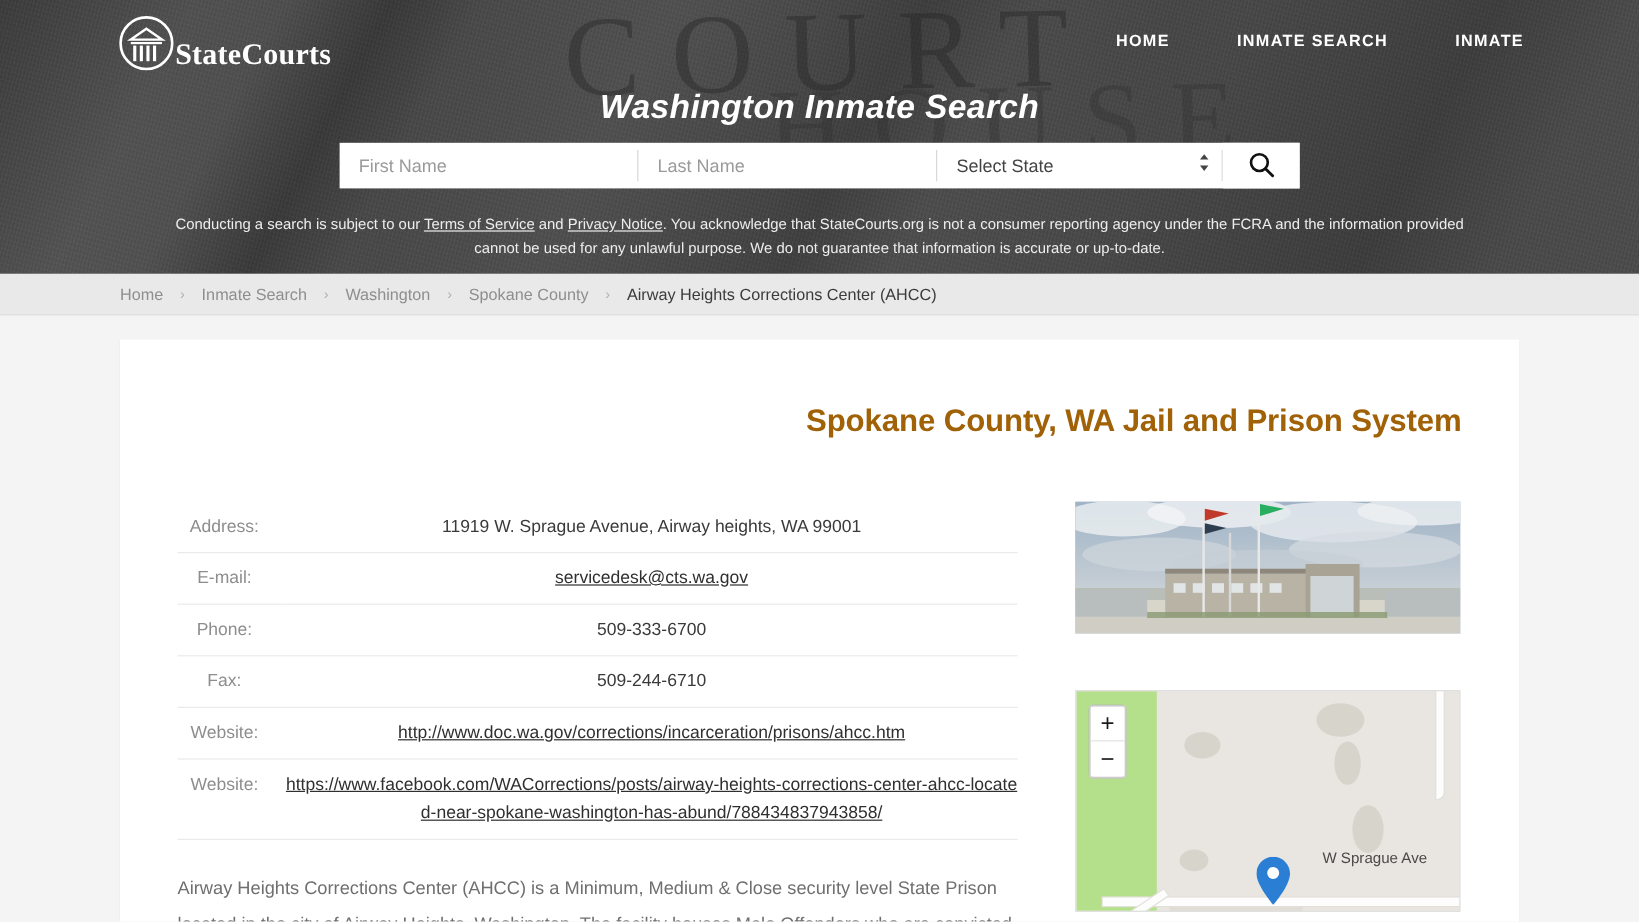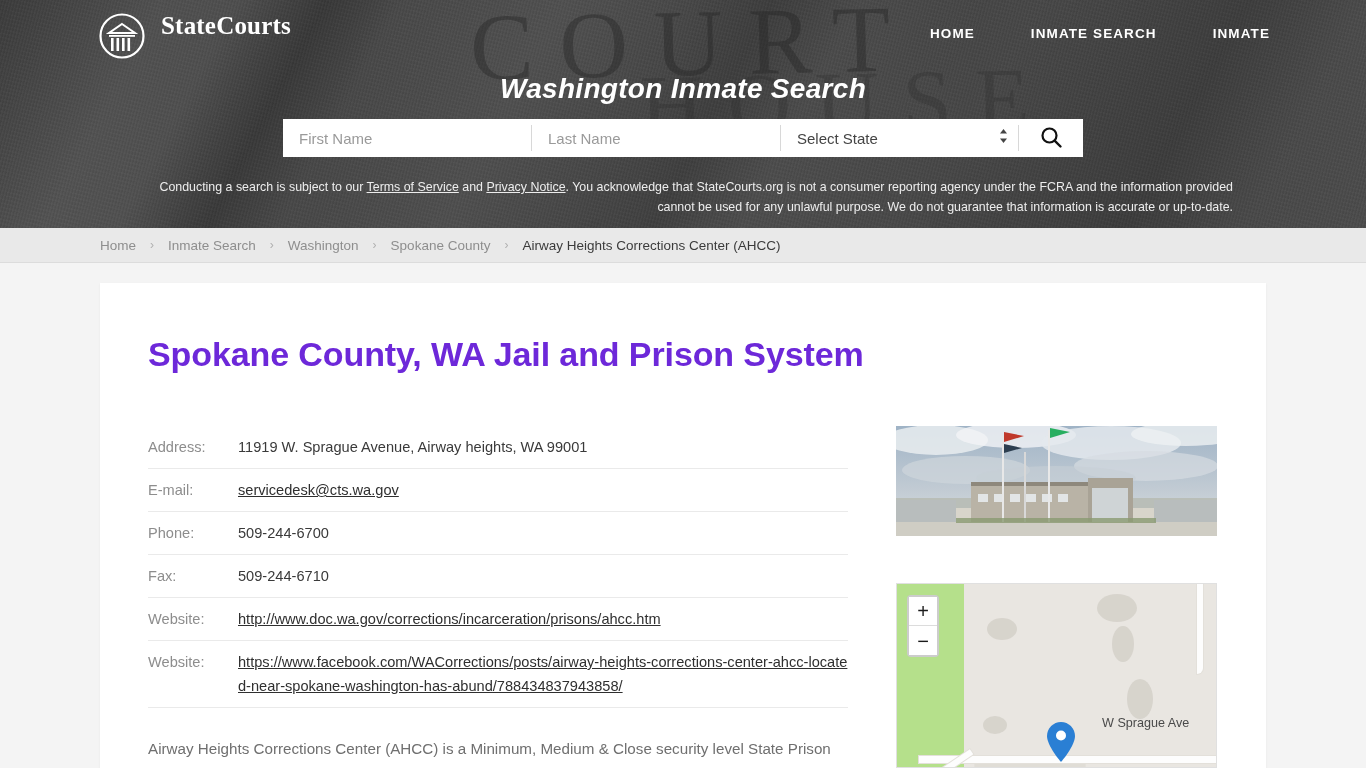--- a/index.html
+++ b/index.html
@@ -62,22 +62,22 @@
     inset: 0;
     background: rgba(30,30,30,0.30);
   }
   .header-inner { position: relative; z-index: 5; }
 
   
   .brand {
     position: absolute;
     top: 12px; left: 98px;
     display: flex;
-    align-items: flex-start;
-    gap: 15px;
+    align-items: flex-end;
+    gap: 0;
   }
   .brand-logo { width: 48px; height: 48px; display: block; }
   .brand-name {
     font-size: 25px;
     font-weight: bold;
     color: #fff;
     font-family: "Liberation Serif", serif;
     letter-spacing: 0.2px;
   }
 
@@ -167,21 +167,21 @@
     display: flex;
     align-items: center;
     justify-content: center;
   }
 
   
   .disclaimer {
     position: absolute;
     top: 177px; left: 133px;
     width: 1100px;
-    text-align: right;
+    text-align: center;
     color: #ededed;
     font-size: 12.4px;
     line-height: 20px;
   }
   .disclaimer a { color: #ededed; text-decoration: underline; }
 
   
   .breadcrumb-bar {
     width: 1366px;
     height: 35px;
@@ -217,35 +217,36 @@
   .card {
     width: 1166px;
     min-height: 700px;
     background: #fff;
     box-shadow: 0 1px 2px rgba(0,0,0,0.06);
     padding: 42px 48px 0 48px;
     display: flex;
     flex-direction: column;
   }
   .card-title {
-    font-size: 34px;
+    font-size: 26px;
     font-weight: bold;
-    color: #6d28d9;
+    color: #a16207;
     margin: 10px 0 0 0;
     letter-spacing: -0.1px;
+    text-align: right;
   }
   .card-body {
     display: flex;
     margin-top: 52px;
     gap: 48px;
   }
   .info-col { width: 700px; }
 
   
-  .info-table { width: 100%; border-collapse: collapse; }
+  .info-table { width: 100%; border-collapse: collapse; text-align: center; }
   .info-table tr { border-bottom: 1px solid #eaeaea; }
   .info-table td {
     padding: 9px 0;
     font-size: 14.6px;
     vertical-align: top;
     line-height: 24px;
   }
   .info-label {
     width: 90px;
     color: #8d8d8d;
@@ -434,21 +435,21 @@
             <td class="info-value">11919 W. Sprague Avenue, Airway heights, WA 99001</td>
           </tr>
           <tr>
             <td class="info-label">E-mail:</td>
             <td class="info-value">
               <a href="#">servicedesk@cts.wa.gov</a>
             </td>
           </tr>
           <tr>
             <td class="info-label">Phone:</td>
-            <td class="info-value">509-244-6700</td>
+            <td class="info-value">509-333-6700</td>
           </tr>
           <tr>
             <td class="info-label">Fax:</td>
             <td class="info-value">509-244-6710</td>
           </tr>
           <tr>
             <td class="info-label">Website:</td>
             <td class="info-value">
               <a href="#">http://www.doc.wa.gov/corrections/incarceration/prisons/ahcc.htm</a>
             </td>

